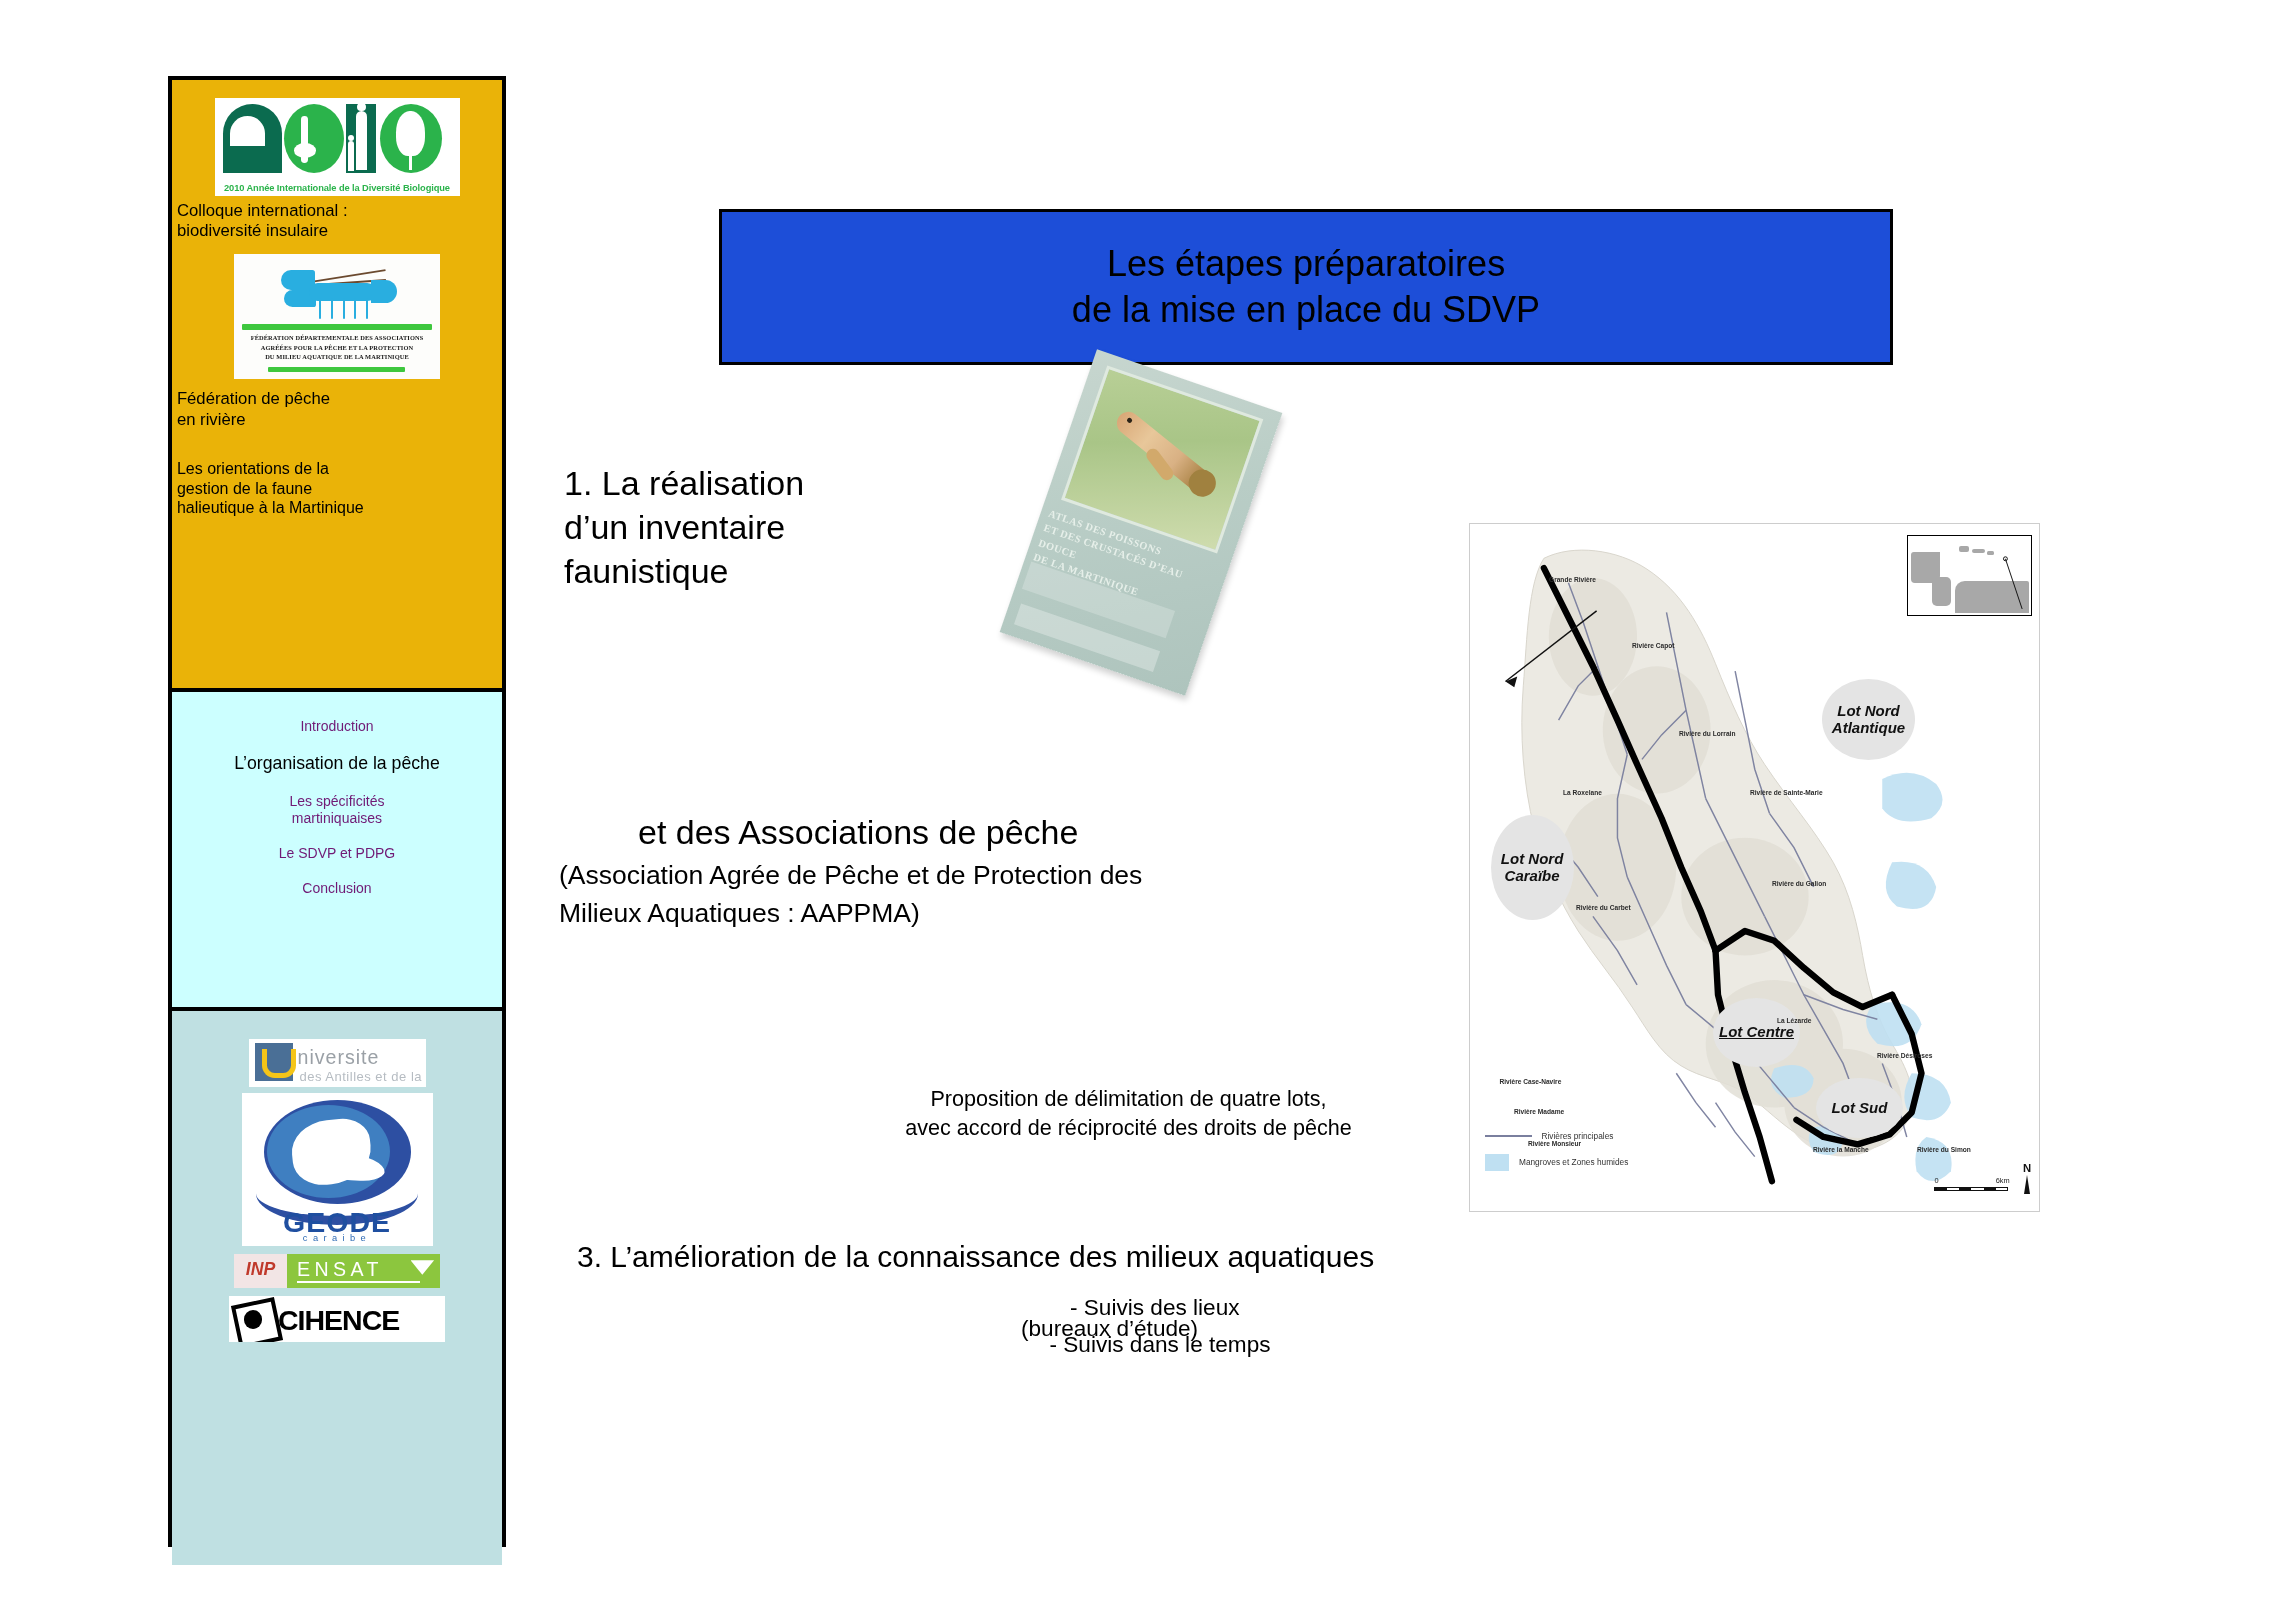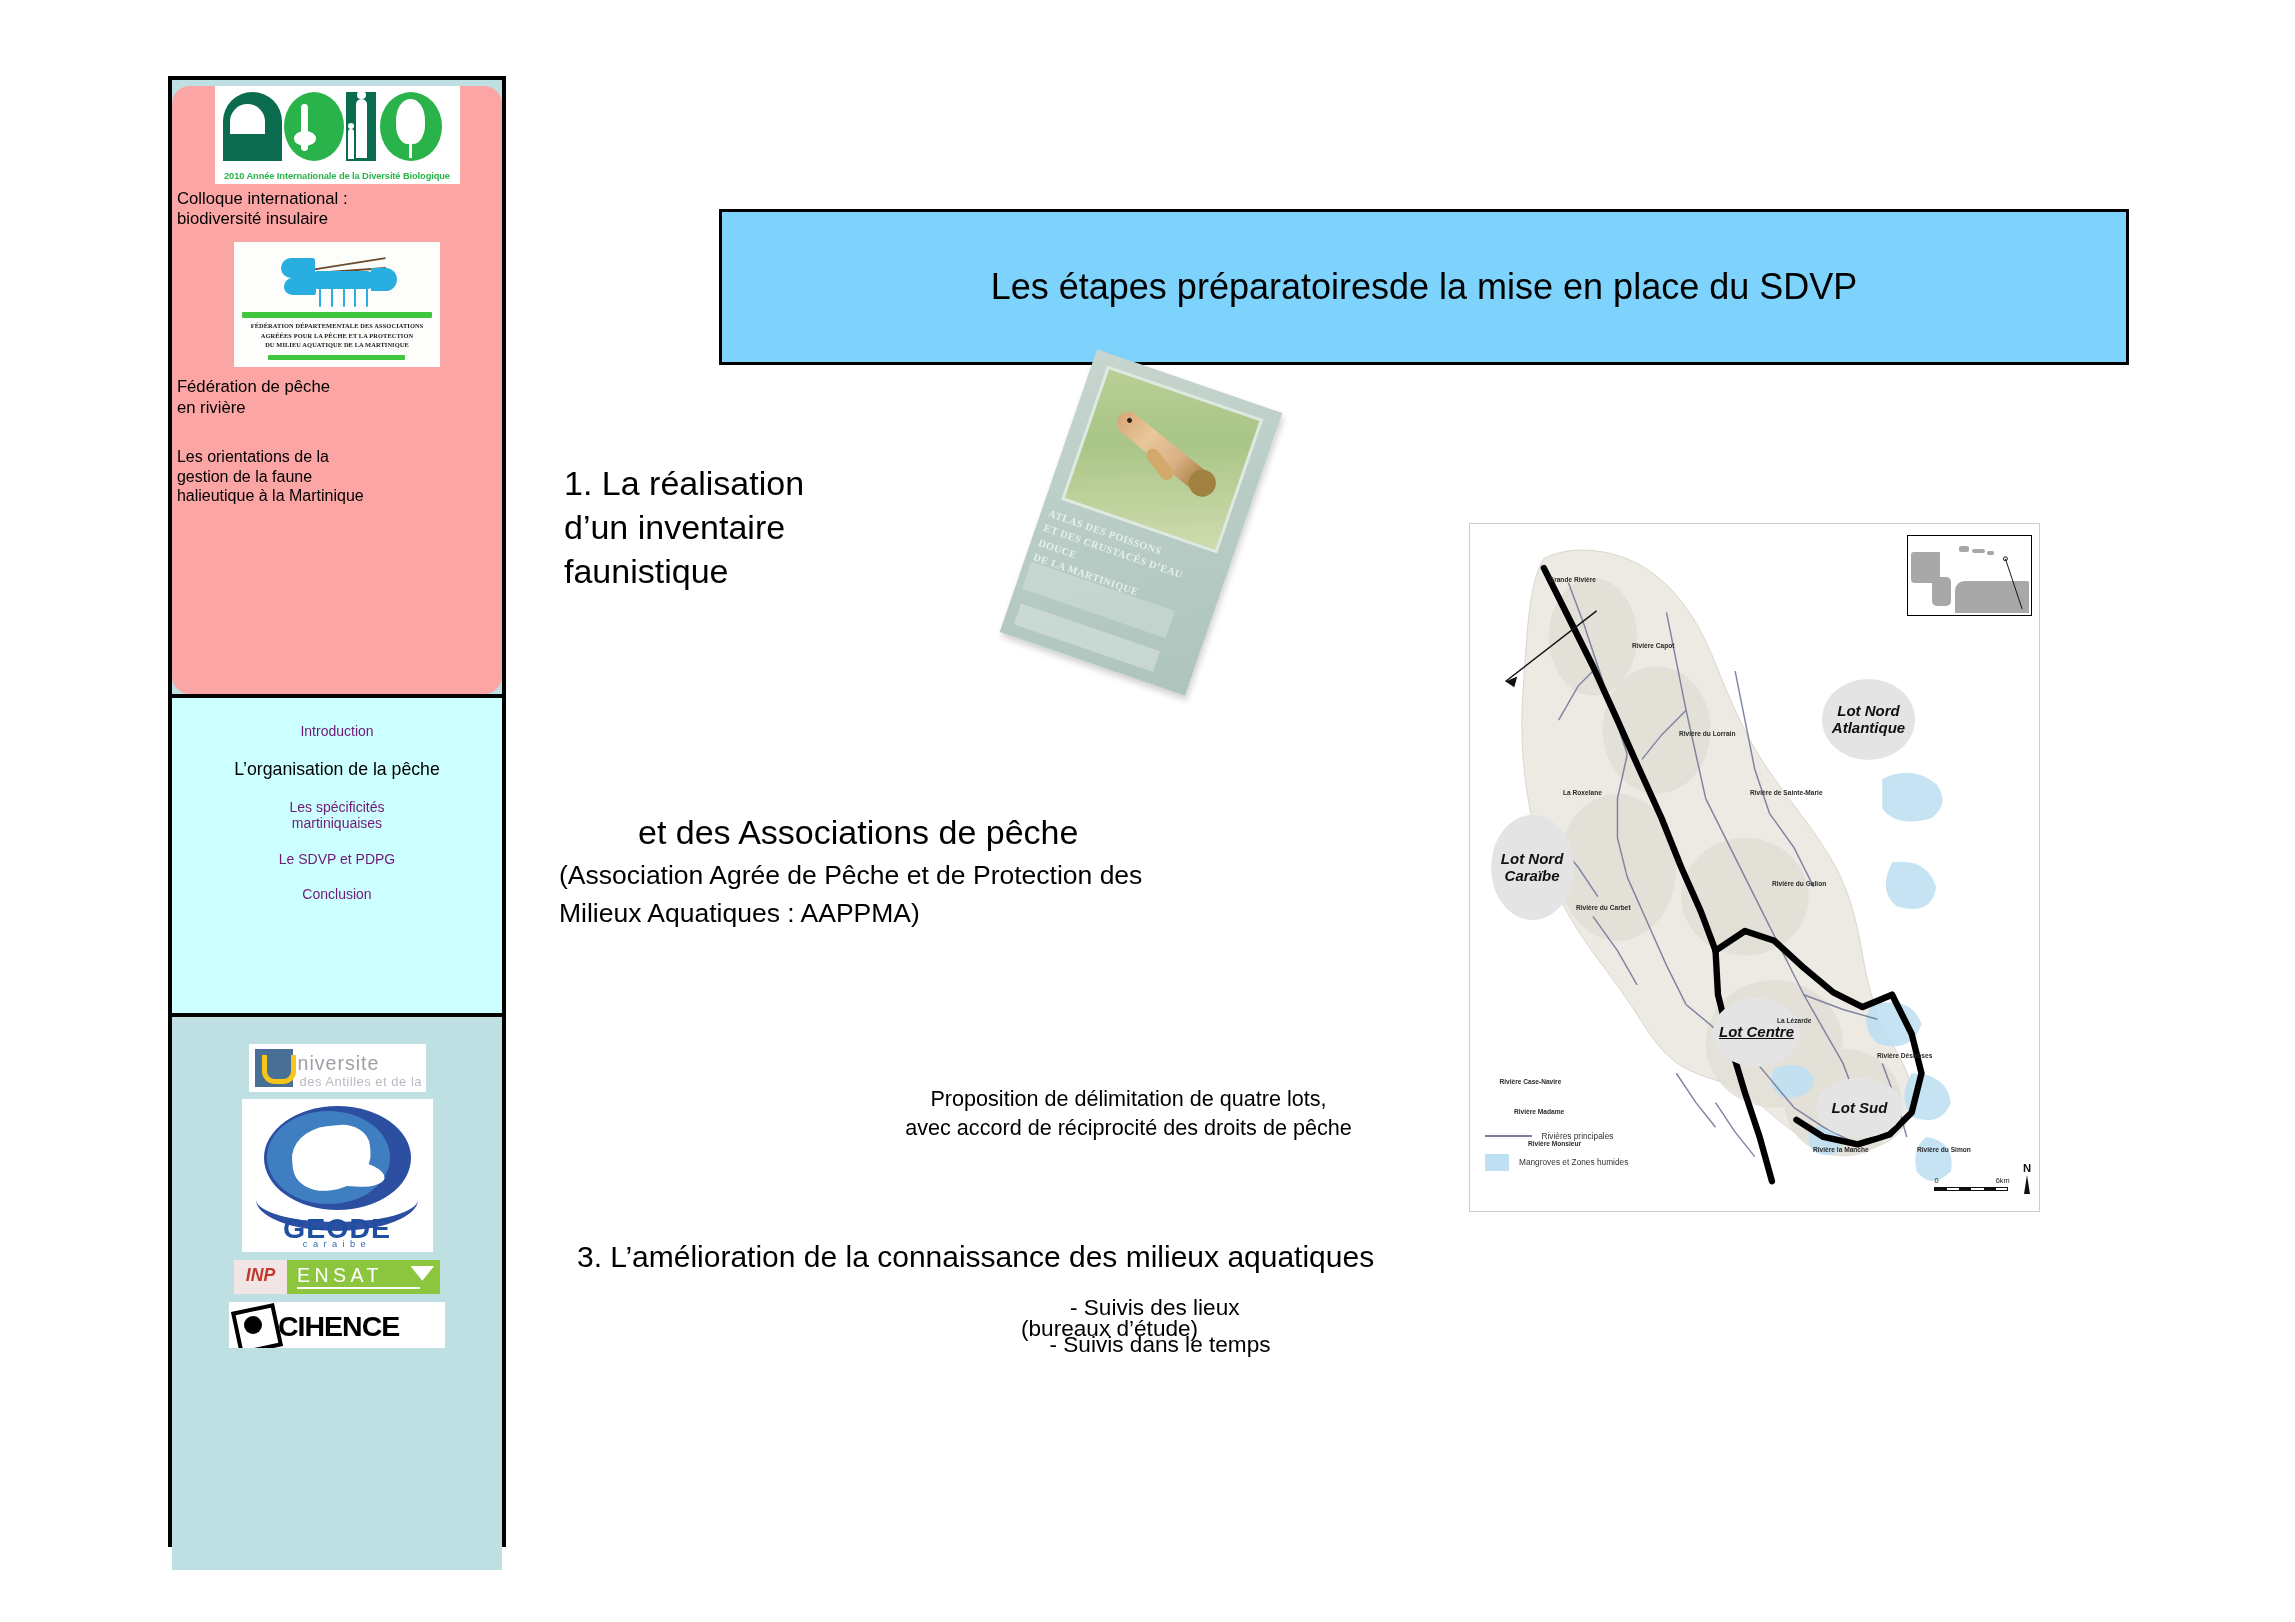--- a/index.html
+++ b/index.html
@@ -8,21 +8,21 @@
     font-family:"Liberation Sans", sans-serif;
     -webkit-font-smoothing:antialiased;
   }
 
   
   #sidebar{
     position:absolute;left:168px;top:76px;width:338px;height:1471px;
     border:4.4px solid #000;box-sizing:border-box;background:#bfe0e2;
   }
   .side-panel{box-sizing:border-box;width:100%;}
-  #panel-top{background:#fca5a5;height:608px;padding-top:0;border-radius:18px;}
+  #panel-top{background:#eab308;height:608px;padding-top:12px;}
   #panel-nav{background:#ccffff;height:323px;border-top:4.4px solid #000;border-bottom:4.4px solid #000;}
   #panel-logos{background:#bfe0e2;height:526px;}
 
   .side-text{
     color:#000;line-height:1.22;
     font-size:16.7px;padding:0 4.9px;
   }
   .side-text.small{font-size:16px;}
 
   
@@ -98,23 +98,23 @@
      clip-path:polygon(0 0,100% 0,50% 100%);}
   .ensat-ul{position:absolute;left:63px;bottom:4.9px;width:123px;height:2px;background:#ffffff;}
 
   .logoCihence{width:216px;height:46px;margin:8px auto 0;background:#ffffff;position:relative;overflow:hidden;}
   .cih-sq{position:absolute;left:5.9px;top:4.9px;width:36px;height:36px;border:4.4px solid #000;transform:rotate(-12deg);}
   .cih-dot{position:absolute;left:14.7px;top:13.7px;width:18.6px;height:18.6px;border-radius:50%;background:#000;}
   .cih-word{position:absolute;left:49px;top:7.9px;font-size:28.5px;font-weight:bold;color:#000;letter-spacing:-1px;}
 
   
   #title-box{
-    position:absolute;left:719px;top:209px;width:1410px;height:156px;
-    background:#7dd3fc;border:3.9px solid #000;box-sizing:border-box;
-    display:flex;flex-direction:row;align-items:center;justify-content:center;
+    position:absolute;left:719px;top:209px;width:1174px;height:156px;
+    background:#1d4ed8;border:3.9px solid #000;box-sizing:border-box;
+    display:flex;flex-direction:column;align-items:center;justify-content:center;
   }
   #title-box .tline{font-size:36px;color:#000;line-height:1.28;text-align:center;}
 
   .item-head{position:absolute;color:#000;font-size:34px;line-height:1.3;}
   #item1{left:564px;top:461px;width:402px;}
   #item2{left:559px;top:810px;width:898px;text-align:left;}
   #item2 .l2{padding-left:79px;}
   #item2 .paren{font-size:26.5px;line-height:1.3;padding-top:3.9px;}
   #item3{left:577px;top:1237px;width:1325px;font-size:30px;}
 

